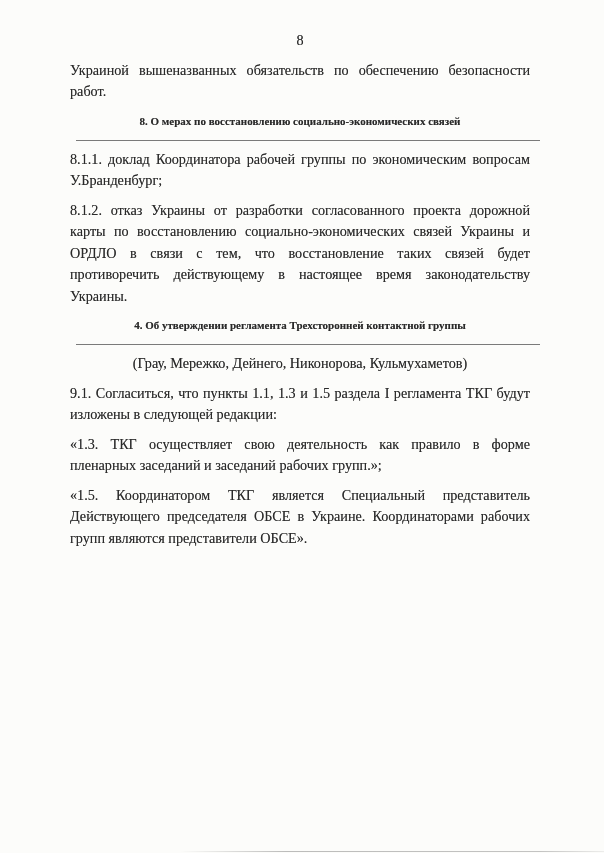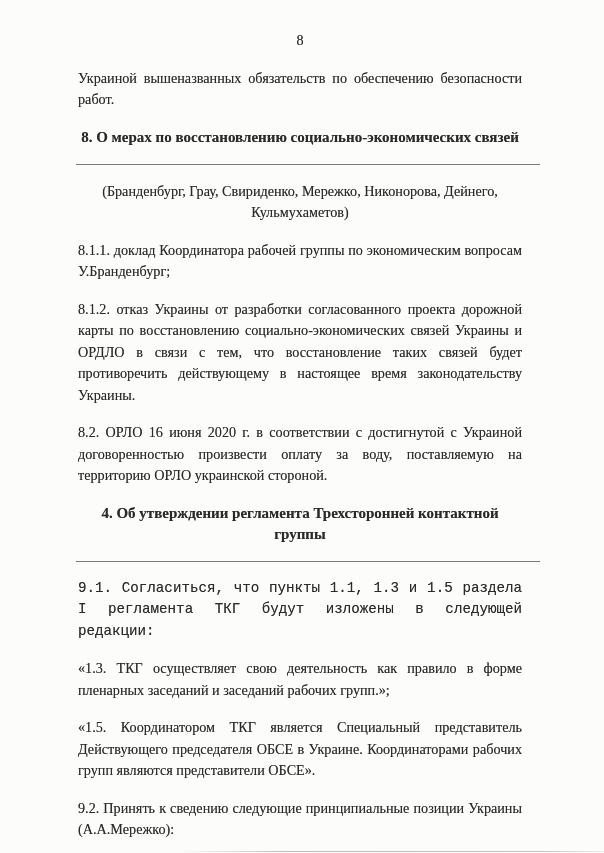--- a/index.html
+++ b/index.html
@@ -13,30 +13,30 @@
     background: #fcfcfa;
     padding: 30px 66px 0 62px;
     font-family: "Liberation Serif", "DejaVu Serif", serif;
     font-size: 14.2px;
     line-height: 21.5px;
     color: #2a2a2a;
     text-shadow: 0 0 0.5px rgba(40,40,40,0.5);
     overflow: hidden;
   }
 
-  .page p, .page h2 { margin: 16px; }
+  .page p, .page h2 { margin: 8px; }
 
   .pageno { text-align: center; }
 
   .body-par { text-align: justify; }
 
   .heading {
     font-weight: bold;
     text-align: center;
-    font-size: 15px;
+    font-size: 11px;
     line-height: 21px;
   }
 
   .rule {
     height: 0;
     border-top: 1px solid #7a7a7a;
     margin-left: 14px;
     margin-right: -2px;
   }
 
@@ -47,21 +47,21 @@
   .h8      { margin-top: 30px; }
   .rule8   { margin-top: 5.5px; }
   .att8    { margin-top: 6.5px; }
   .p81     { margin-top: 10px; }
   .p811    { margin-top: 1.5px; }
   .p812    { margin-top: 4px; }
   .p82     { margin-top: 4px; }
   .h9      { margin-top: 13.5px; }
   .rule9   { margin-top: 8px; }
   .att9    { margin-top: 7px; }
-  .p91     { margin-top: 18px; font-family: Liberation Mono, monospace; }
+  .p91     { margin-top: 18px; }
   .q11     { margin-top: 2px; }
   .q13     { margin-top: 4px; }
   .q15     { margin-top: 3.5px; }
   .p92     { margin-top: 2.5px; }
 
   
   .scan-edge {
     position: absolute;
     left: 180px;
     right: 0;
@@ -78,29 +78,27 @@
 <body>
 
 <div class="page">
 
   <div class="pageno">8</div>
 
   <p class="body-par p-cont">Украиной вышеназванных обязательств по обеспечению безопасности работ.</p>
 
   <h2 class="heading h8">8. О мерах по восстановлению социально-экономических связей</h2>
   <div class="rule rule8"></div>
-  <p class="attendees att8">(Бранденбург, Грау, Свириденко, Мережко, Никонорова, Дейнего, Кульмухаметов)</p>
 
   <p class="body-par p811">8.1.1. доклад Координатора рабочей группы по экономическим вопросам У.Бранденбург;</p>
   <p class="body-par p812">8.1.2. отказ Украины от разработки согласованного проекта дорожной карты по восстановлению социально-экономических связей Украины и ОРДЛО в связи с тем, что восстановление таких связей будет противоречить действующему в настоящее время законодательству Украины.</p>
-  <p class="body-par p82">8.2. ОРЛО 16 июня 2020 г. в соответствии с достигнутой с Украиной договоренностью произвести оплату за воду, поставляемую на территорию ОРЛО украинской стороной.</p>
 
   <h2 class="heading h9">4. Об утверждении регламента Трехсторонней контактной группы</h2>
   <div class="rule rule9"></div>
+  <p class="attendees att9">(Грау, Мережко, Дейнего, Никонорова, Кульмухаметов)</p>
 
   <p class="body-par p91">9.1. Согласиться, что пункты 1.1, 1.3 и 1.5 раздела I регламента ТКГ будут изложены в следующей редакции:</p>
   <p class="body-par q13">«1.3. ТКГ осуществляет свою деятельность как правило в форме пленарных заседаний и заседаний рабочих групп.»;</p>
   <p class="body-par q15">«1.5. Координатором ТКГ является Специальный представитель Действующего председателя ОБСЕ в Украине. Координаторами рабочих групп являются представители ОБСЕ».</p>
-  <p class="body-par p92">9.2. Принять к сведению следующие принципиальные позиции Украины (А.А.Мережко):</p>
 
   <div class="scan-edge"></div>
 
 </div>
 
 </body></html>

